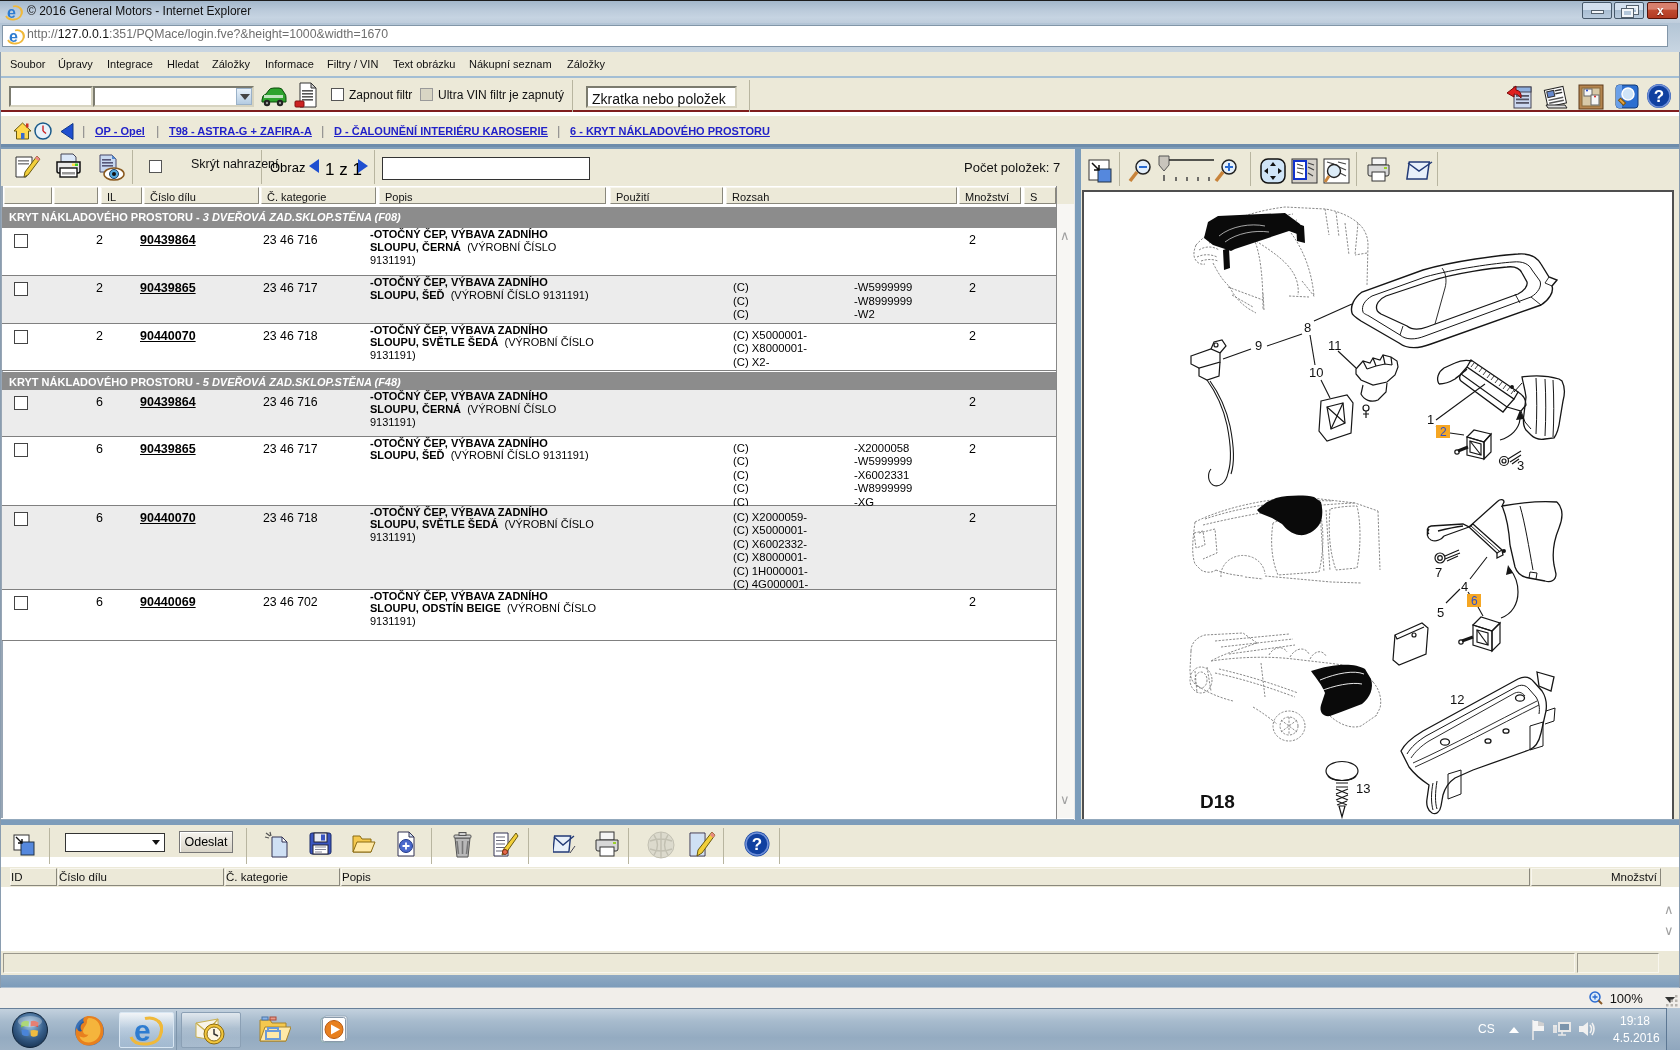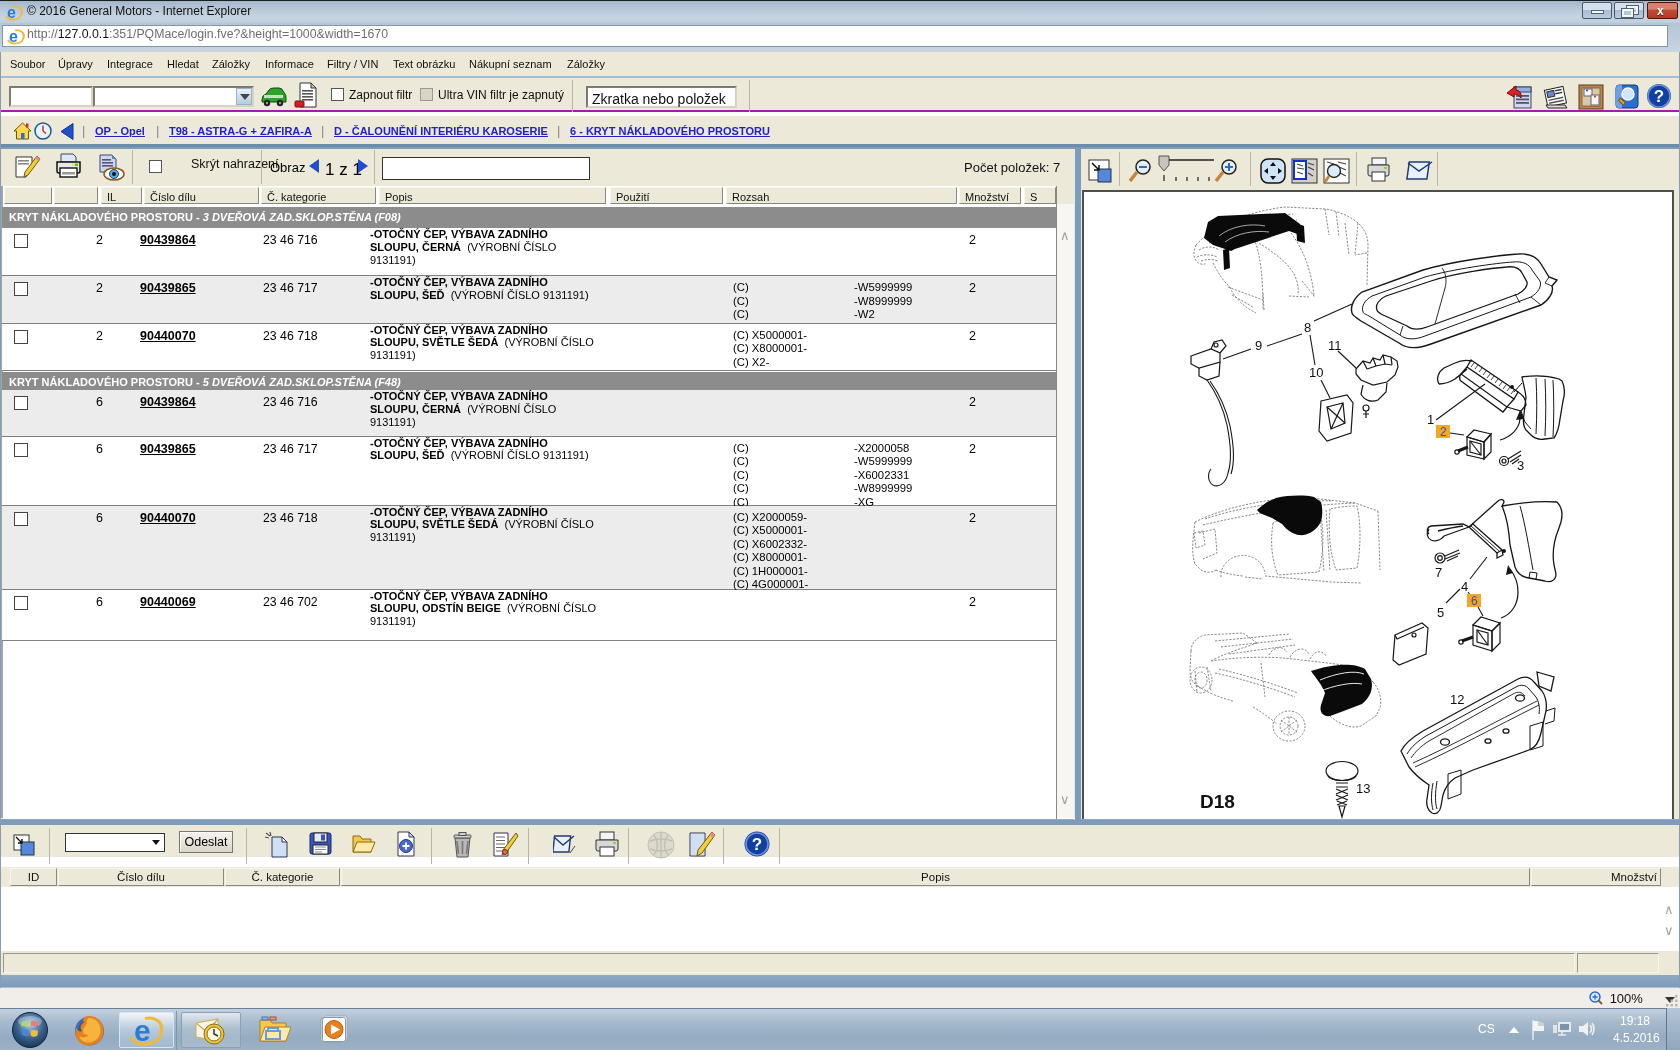--- a/index.html
+++ b/index.html
@@ -30,21 +30,21 @@
 #urltext { position:absolute; left:27px; top:4px; font-size:12.3px; color:#6e6e6e; }
 #urltext b { color:#111; font-weight:normal; }
 
 
 #menubar { left:1px; top:52px; width:1678px; height:26px; background:#ece9d8;
   border-bottom:2px solid #a3bed4; }
 #menubar span { position:absolute; top:6px; font-size:11px; color:#111; }
 
 
 #toolbar { left:1px; top:78px; width:1678px; height:34px; background:#ece9d8;
-  border-bottom:2px solid #a21caf; }
+  border-bottom:2px solid #7f1d1d; }
 .tsep { position:absolute; top:2px; width:1px; height:32px; background:#b8b5a0; }
 .inputbox { position:absolute; background:#fff; border:2px solid; border-color:#7b7b6f #d6d3c0 #d6d3c0 #7b7b6f; }
 #combo1 { left:8px; top:8px; width:84px; height:21px; }
 #combo2 { left:92px; top:8px; width:161px; height:21px; }
 #combobtn { position:absolute; right:0px; top:0px; width:16px; height:17px; background:linear-gradient(#e8f1fa,#b4cce2); border:1px solid #9ab1c8; }
 #combobtn:after { content:""; position:absolute; left:3px; top:5px; border:5px solid transparent; border-top:6px solid #444; }
 .cb { position:absolute; width:13px; height:13px; background:#fff; border:1px solid #555; }
 .cb.dis { background:#d8d5c4; border-color:#999; }
 .tlabel { position:absolute; font-size:12px; color:#111; }
 #searchbox { left:585px; top:8px; width:151px; height:22px; }
@@ -87,21 +87,21 @@
 #rimg { position:absolute; left:4px; top:41px; width:592px; height:631px; background:#fff; border:2px solid #4f4f4f; overflow:hidden; }
 
 
 #bluestrip1 { left:0; top:819px; width:1680px; height:6px; background:#7d9cba; border-top:1px solid #93a9bd; }
 #btoolbar { left:1px; top:825px; width:1678px; height:32px; background:#ece9d8; }
 .bsep { position:absolute; top:3px; width:1px; height:36px; background:#b8b5a0; }
 #bcombo { position:absolute; left:64px; top:8px; width:100px; height:19px; background:#fff; border:1px solid #333; }
 #bcombo:after { content:""; position:absolute; right:4px; top:6px; border:4px solid transparent; border-top:5px solid #111; }
 #odeslat { position:absolute; left:178px; top:6px; width:54px; height:22px; background:linear-gradient(#f6f4ee,#d8d4c8); border:1px solid #777; box-shadow:inset 1px 1px 0 #fff; font-size:12.5px; text-align:center; padding-top:3px; }
 #btablehead { left:1px; top:867px; width:1678px; height:20px; background:#ece9d8; }
-.bhc { position:absolute; top:1px; height:18px; background:#ece9d8; border:1px solid; border-color:#f8f6ee #8a887c #8a887c #f8f6ee; font-size:11.5px; color:#111; text-align:center; padding-top:2px; }
+.bhc { position:absolute; top:1px; height:18px; background:#ece9d8; border:1px solid; border-color:#f8f6ee #8a887c #8a887c #f8f6ee; font-size:11.5px; color:#111; padding-top:2px; }
 #bwhite { left:1px; top:887px; width:1661px; height:64px; background:#fff; }
 #bvscroll { left:1662px; top:887px; width:16px; height:64px; background:#fff; }
 #bfooter { left:1px; top:951px; width:1678px; height:24px; background:#ece9d8; }
 .bfcell { position:absolute; top:2px; height:20px; border:1px solid; border-color:#9a988c #f8f6ee #f8f6ee #9a988c; }
 #bluestrip2 { left:0; top:975px; width:1680px; height:13px; background:linear-gradient(#8fa9c3,#7d9cba); border-bottom:1px solid #b0c0d0; }
 #statusbar { left:0; top:988px; width:1680px; height:20px; background:#f1eeea; }
 #zoomctl { position:absolute; left:1588px; top:2px; font-size:13px; color:#111; }
 
 
 #taskbar { left:0; top:1008px; width:1680px; height:42px;

